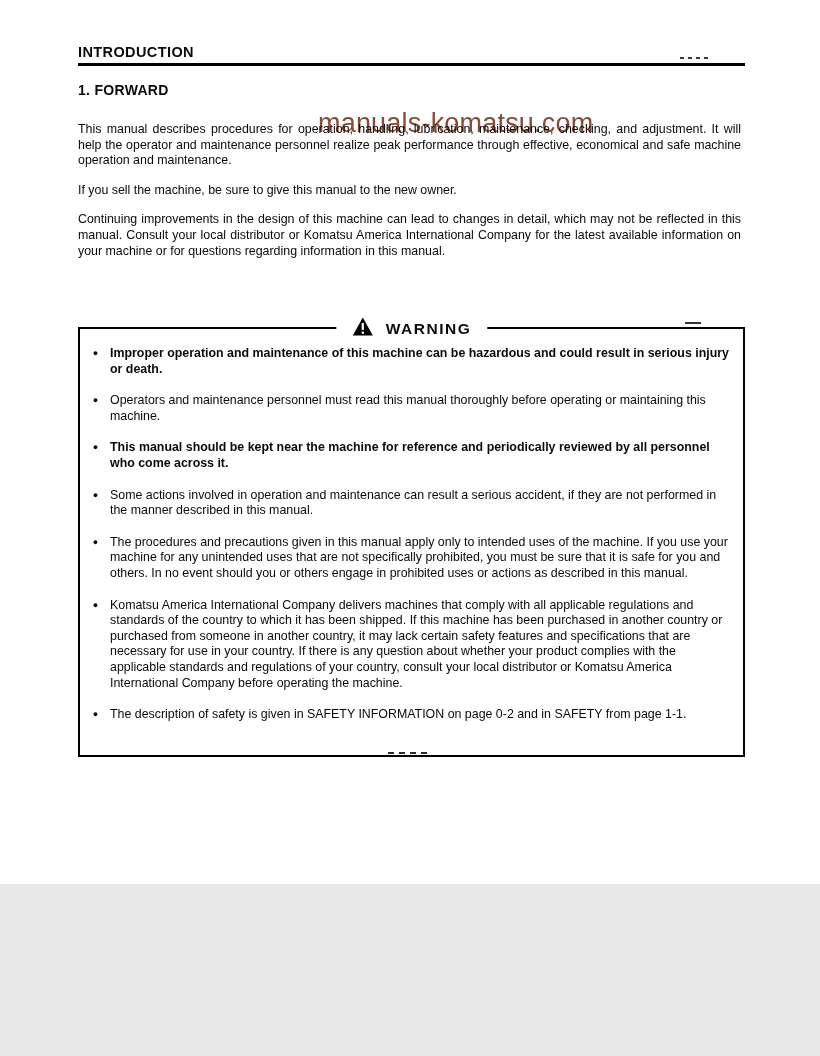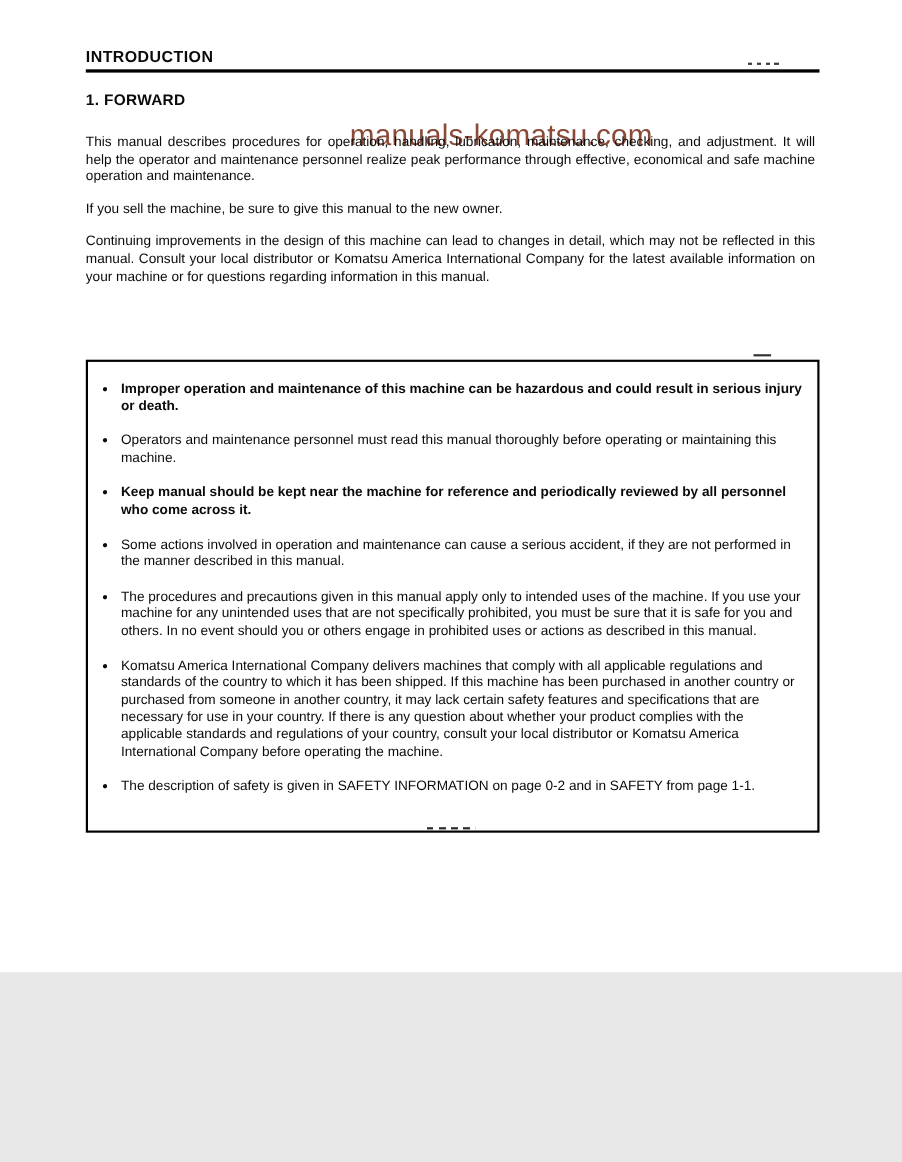--- a/index.html
+++ b/index.html
@@ -159,37 +159,47 @@
   <div class="page-title">1. FORWARD</div>
   <div class="watermark" style="color: rgb(138, 74, 56);">manuals-komatsu.com</div>
 
   <div class="intro">
     <p class="paragraph">This manual describes procedures for operation, handling, lubrication, maintenance, checking, and adjustment. It will help the operator and maintenance personnel realize peak performance through effective, economical and safe machine operation and maintenance.</p>
     <p class="paragraph">If you sell the machine, be sure to give this manual to the new owner.</p>
     <p class="paragraph">Continuing improvements in the design of this machine can lead to changes in detail, which may not be reflected in this manual. Consult your local distributor or Komatsu America International Company for the latest available information on your machine or for questions regarding information in this manual.</p>
   </div>
 
   <div class="warning-box">
+    <div class="warning-title">
+      <span class="warning-icon">
+        <svg width="21" height="19" viewBox="0 0 21 19" aria-hidden="true">
+          <polygon points="10.5,0.5 20.5,18.5 0.5,18.5" fill="#000"></polygon>
+          <rect x="9.4" y="6" width="2.2" height="7" fill="#fff"></rect>
+          <rect x="9.4" y="14.6" width="2.2" height="2.2" fill="#fff"></rect>
+        </svg>
+      </span>
+      <span class="warning-title-text">WARNING</span>
+    </div>
 
     <div class="warning-content">
       <div class="warning-item">
         <span class="bullet">●</span>
         <div class="warning-item-text bold">Improper operation and maintenance of this machine can be hazardous and could result in serious injury or death.</div>
       </div>
       <div class="warning-item">
         <span class="bullet">●</span>
         <div class="warning-item-text">Operators and maintenance personnel must read this manual thoroughly before operating or maintaining this machine.</div>
       </div>
       <div class="warning-item">
         <span class="bullet">●</span>
-        <div class="warning-item-text bold">Keep manual should be kept near the machine for reference and periodically reviewed by all personnel who come across it.</div>
-      </div>
-      <div class="warning-item">
-        <span class="bullet">●</span>
-        <div class="warning-item-text">Some actions involved in operation and maintenance can cause a serious accident, if they are not performed in the manner described in this manual.</div>
+        <div class="warning-item-text bold">This manual should be kept near the machine for reference and periodically reviewed by all personnel who come across it.</div>
+      </div>
+      <div class="warning-item">
+        <span class="bullet">●</span>
+        <div class="warning-item-text">Some actions involved in operation and maintenance can result a serious accident, if they are not performed in the manner described in this manual.</div>
       </div>
       <div class="warning-item">
         <span class="bullet">●</span>
         <div class="warning-item-text">The procedures and precautions given in this manual apply only to intended uses of the machine. If you use your machine for any unintended uses that are not specifically prohibited, you must be sure that it is safe for you and others. In no event should you or others engage in prohibited uses or actions as described in this manual.</div>
       </div>
       <div class="warning-item">
         <span class="bullet">●</span>
         <div class="warning-item-text">Komatsu America International Company delivers machines that comply with all applicable regulations and standards of the country to which it has been shipped. If this machine has been purchased in another country or purchased from someone in another country, it may lack certain safety features and specifications that are necessary for use in your country. If there is any question about whether your product complies with the applicable standards and regulations of your country, consult your local distributor or Komatsu America International Company before operating the machine.</div>
       </div>
       <div class="warning-item">

